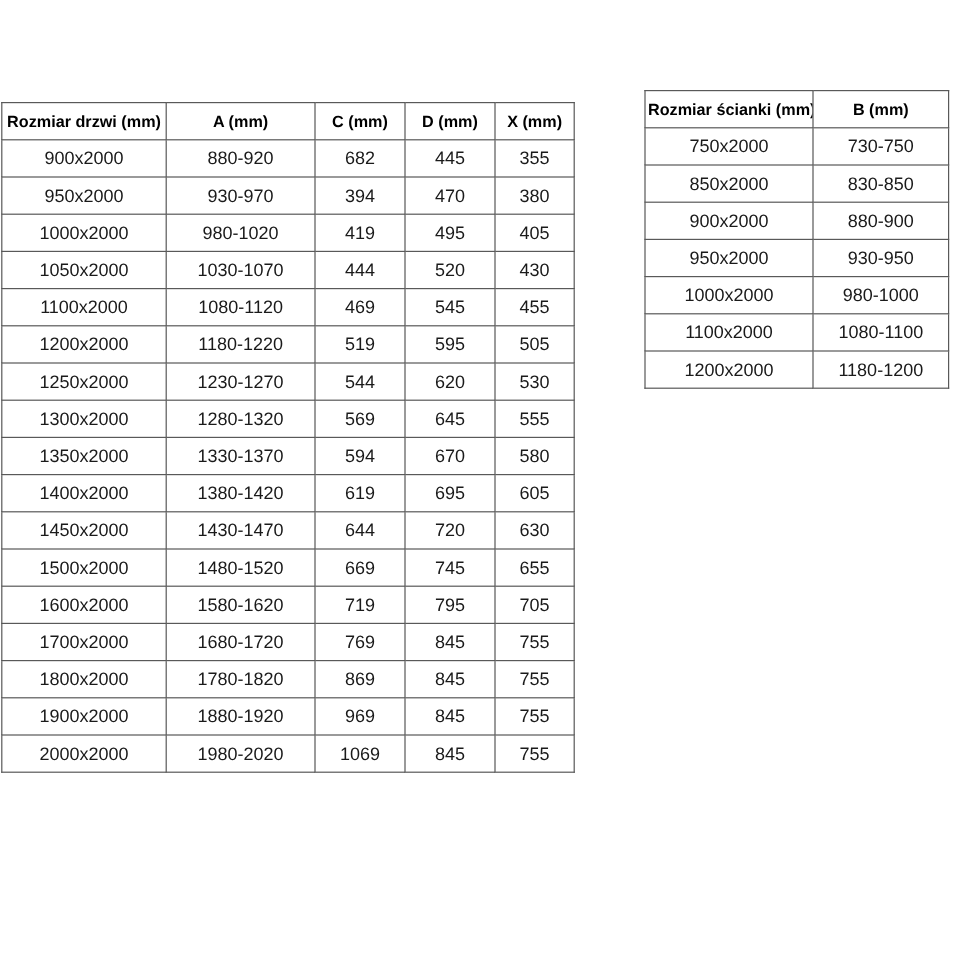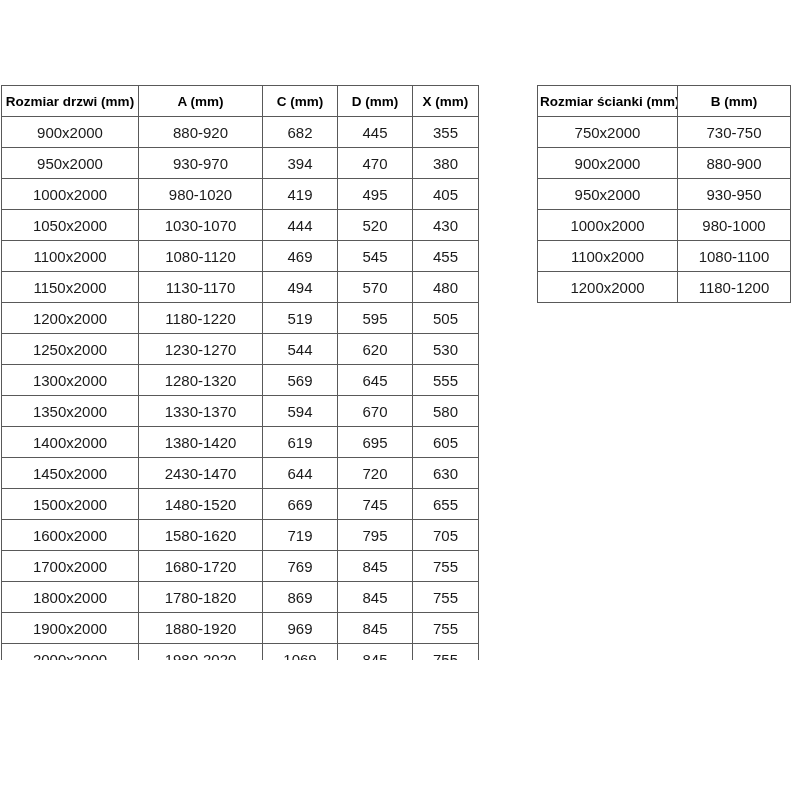--- a/index.html
+++ b/index.html
@@ -48,21 +48,21 @@
     width: 477px;
   }
   #door-table col:nth-child(1) { width: 137px; }
   #door-table col:nth-child(2) { width: 124px; }
   #door-table col:nth-child(3) { width: 75px; }
   #door-table col:nth-child(4) { width: 75px; }
   #door-table col:nth-child(5) { width: 66px; }
   
   #wall-table {
     left: 537px;
-    top: 85px;
+    top: 75px;
     width: 253px;
   }
   #wall-table col:nth-child(1) { width: 140px; }
   #wall-table col:nth-child(2) { width: 113px; }
 </style>
 </head>
 <body>
 
 <div class="canvas">
 
@@ -113,27 +113,20 @@
           <td>430</td>
         </tr>
         <tr>
           <td>1100x2000</td>
           <td>1080-1120</td>
           <td>469</td>
           <td>545</td>
           <td>455</td>
         </tr>
         <tr>
-          <td>1150x2000</td>
-          <td>1130-1170</td>
-          <td>494</td>
-          <td>570</td>
-          <td>480</td>
-        </tr>
-        <tr>
           <td>1200x2000</td>
           <td>1180-1220</td>
           <td>519</td>
           <td>595</td>
           <td>505</td>
         </tr>
         <tr>
           <td>1250x2000</td>
           <td>1230-1270</td>
           <td>544</td>
@@ -156,21 +149,21 @@
         </tr>
         <tr>
           <td>1400x2000</td>
           <td>1380-1420</td>
           <td>619</td>
           <td>695</td>
           <td>605</td>
         </tr>
         <tr>
           <td>1450x2000</td>
-          <td>2430-1470</td>
+          <td>1430-1470</td>
           <td>644</td>
           <td>720</td>
           <td>630</td>
         </tr>
         <tr>
           <td>1500x2000</td>
           <td>1480-1520</td>
           <td>669</td>
           <td>745</td>
           <td>655</td>
@@ -223,20 +216,24 @@
           <th>Rozmiar ścianki (mm)</th>
           <th>B (mm)</th>
         </tr>
       </thead>
     <tbody>
         <tr>
           <td>750x2000</td>
           <td>730-750</td>
         </tr>
         <tr>
+          <td>850x2000</td>
+          <td>830-850</td>
+        </tr>
+        <tr>
           <td>900x2000</td>
           <td>880-900</td>
         </tr>
         <tr>
           <td>950x2000</td>
           <td>930-950</td>
         </tr>
         <tr>
           <td>1000x2000</td>
           <td>980-1000</td>

